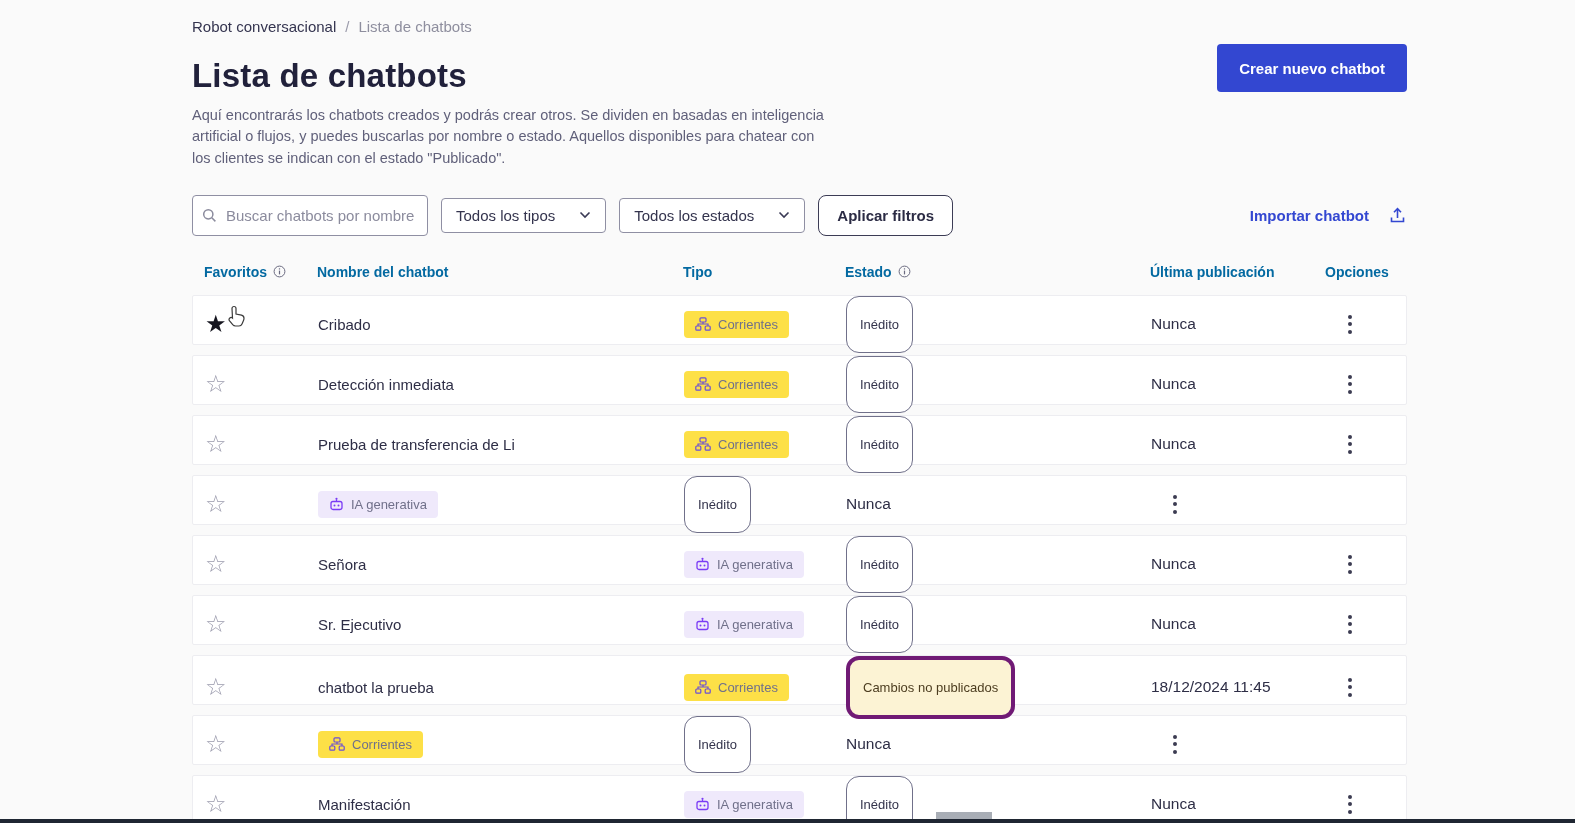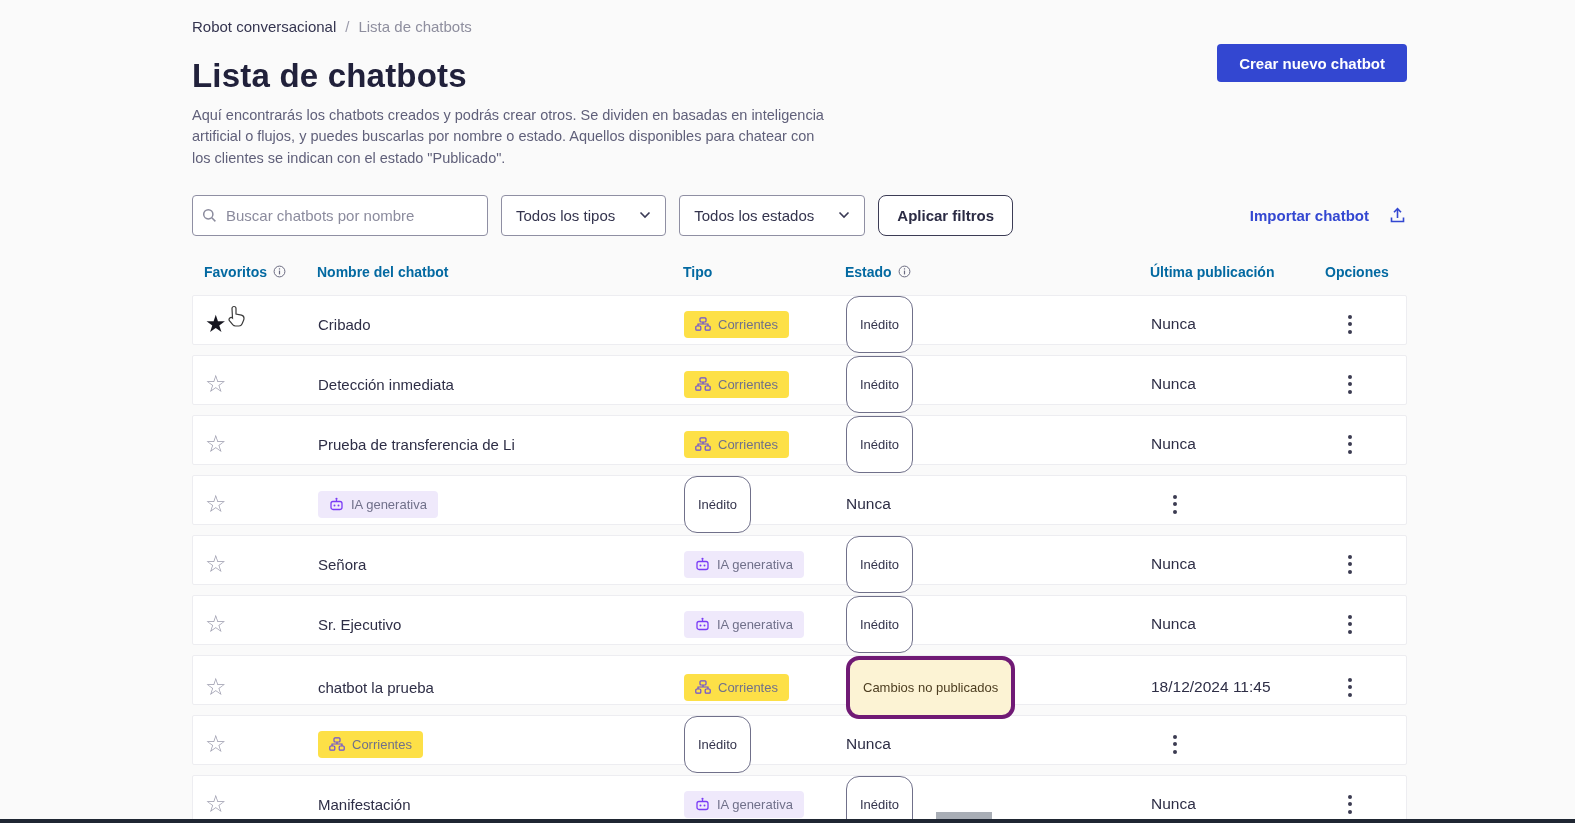--- a/index.html
+++ b/index.html
@@ -16,36 +16,36 @@
   
   .breadcrumb { display: flex; align-items: center; gap: 9px; font-size: 15px; }
   .breadcrumb .crumb-current-page { color: #34344f; }
   .breadcrumb .sep { color: #9b9bab; }
   .breadcrumb .crumb-active { color: #8e8e9e; }
 
   
   .page-title { margin-top: 22px; font-size: 33px; font-weight: bold; color: #21213b; letter-spacing: 0.2px; }
   .page-desc { margin-top: 10px; width: 632px; font-size: 14.5px; line-height: 1.47; color: #60607a; }
   .create-btn {
-    position: absolute; top: 44px; right: 0; height: 38px; padding: 0 22px;
+    position: absolute; top: 44px; right: 0; height: 48px; padding: 0 22px;
     background: #3347d1; color: #ffffff; border: none; border-radius: 4px;
     font-family: inherit; font-size: 15px; font-weight: bold; cursor: pointer;
   }
 
   
   .filters { display: flex; align-items: center; gap: 13px; margin-top: 26px; }
-  .search-wrap { position: relative; width: 296px; }
+  .search-wrap { position: relative; width: 236px; }
   .search-wrap input {
     width: 100%; height: 41px; border: 1px solid #8f8fa3; border-radius: 4px;
     padding: 0 10px 0 33px; font-family: inherit; font-size: 15px; color: #33334d; background: #fff;
   }
   .search-wrap input::placeholder { color: #8b8b9d; }
   .search-wrap .sicon { position: absolute; left: 10px; top: 13px; }
   .select-box {
-    height: 41px; background: #fff; border: 1px solid #8f8fa3; border-radius: 4px;
+    height: 35px; background: #fff; border: 1px solid #8f8fa3; border-radius: 4px;
     display: flex; align-items: center; gap: 24px; padding: 0 14px; font-size: 15px;
     color: #33334d; cursor: pointer; justify-content: flex-end;
   }
   .apply-btn {
     height: 41px; padding: 0 18px; background: #fff; border: 1px solid #3c3c55; border-radius: 8px;
     font-family: inherit; font-size: 15px; font-weight: bold; color: #2b2b44; cursor: pointer;
   }
   .import-link {
     margin-left: auto; display: flex; align-items: center; gap: 19px;
     color: #3347d1; font-size: 15px; font-weight: bold; cursor: pointer; text-decoration: none;

